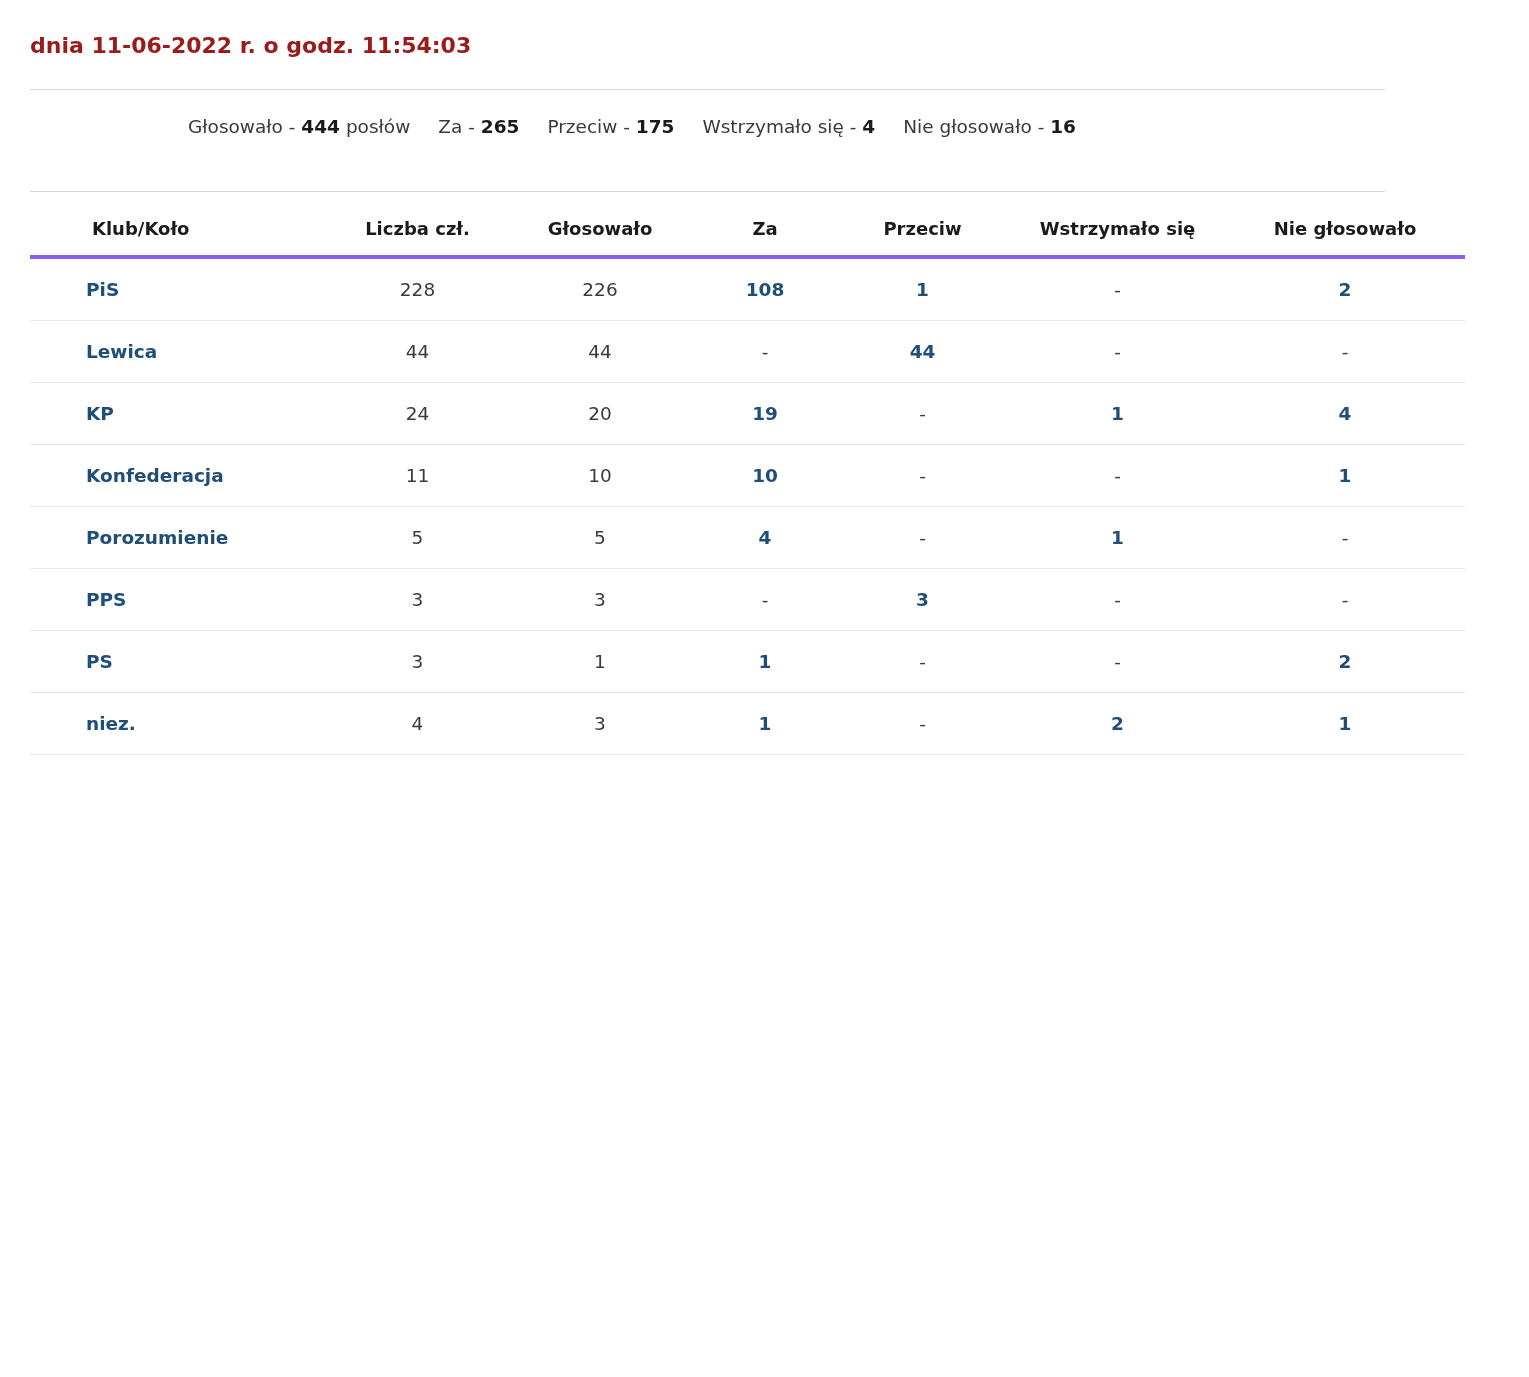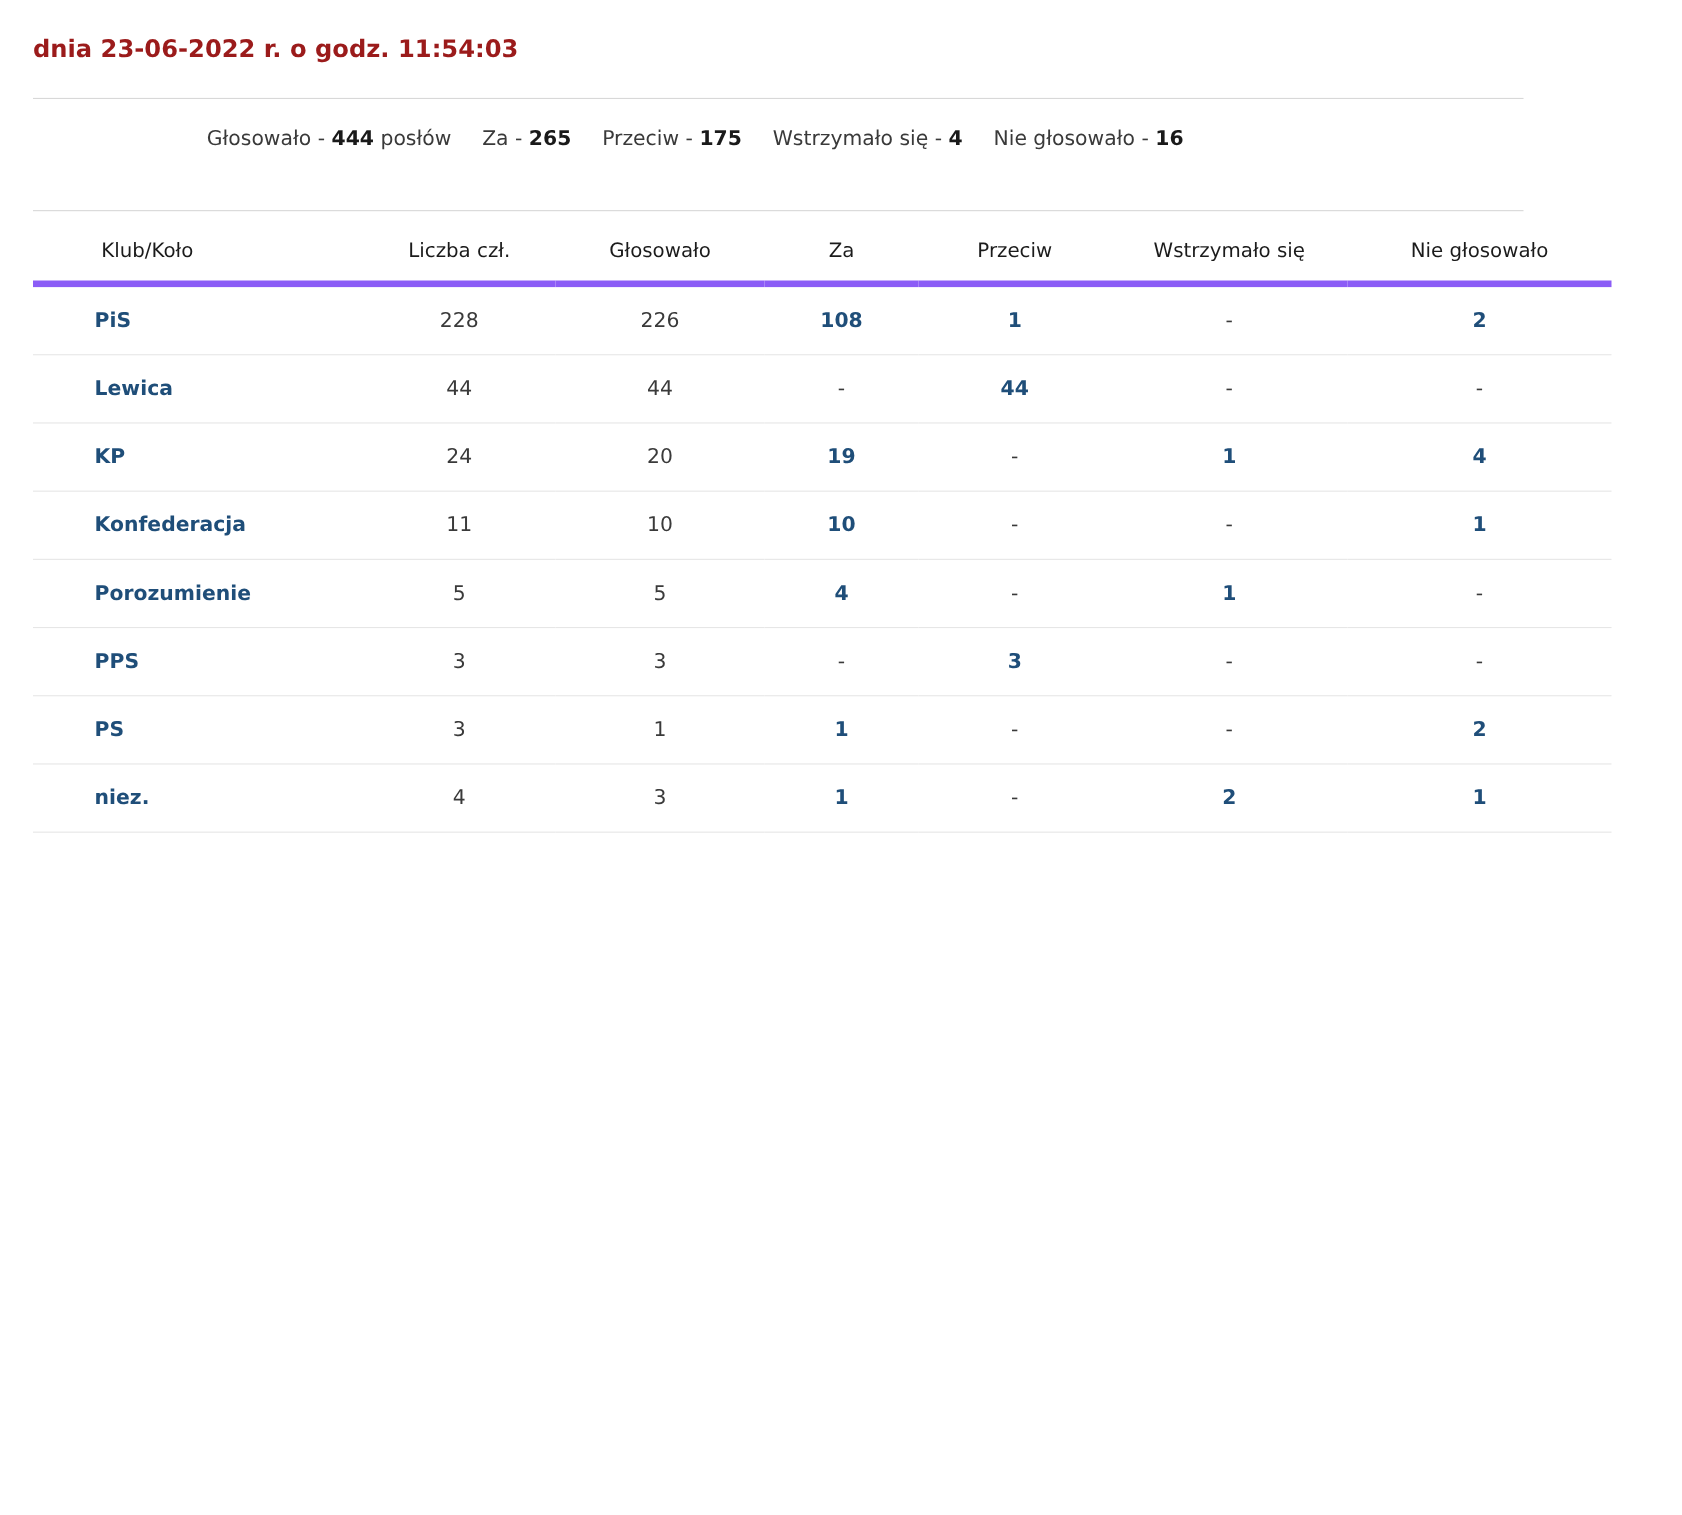--- a/index.html
+++ b/index.html
@@ -67,24 +67,24 @@
     font-weight: bold;
   }
   table.votes {
     border-collapse: collapse;
     width: 1355px;
     margin-top: 12px;
     table-layout: fixed;
   }
   table.votes th {
     font-size: 18px;
-    font-weight: normal;
+    font-weight: bold;
     color: #1b1b1b;
     padding: 14px 10px 16px 10px;
-    border-bottom: 6px solid #8b5cf6;
+    border-bottom: 4px solid #8b5cf6;
     text-align: center;
   }
   table.votes th.club {
     text-align: left;
     padding-left: 62px;
   }
   table.votes td {
     font-size: 18.5px;
     color: #3a3a3a;
     padding: 20px 10px;
@@ -111,21 +111,21 @@
   col.c-za    { width: 140px; }
   col.c-prz   { width: 175px; }
   col.c-wst   { width: 215px; }
   col.c-nie   { width: 240px; }
 </style>
 </head>
 <body>
 
 <div class="page">
 
-  <h2 class="subtitle">dnia 23-06-2022 r. o godz. 11:54:03</h2>
+  <h2 class="subtitle">dnia 11-06-2022 r. o godz. 11:54:03</h2>
 
 
   <hr class="rule">
 
   <div class="summary">
     <span class="seg"><span>Głosowało -</span> <b>444</b> <span>posłów</span></span><span class="seg"><span>Za -</span> <b>265</b></span><span class="seg"><span>Przeciw -</span> <b>175</b></span><span class="seg"><span>Wstrzymało się -</span> <b>4</b></span><span class="seg"><span>Nie głosowało -</span> <b>16</b></span>
   </div>
 
   <hr class="rule">
 

